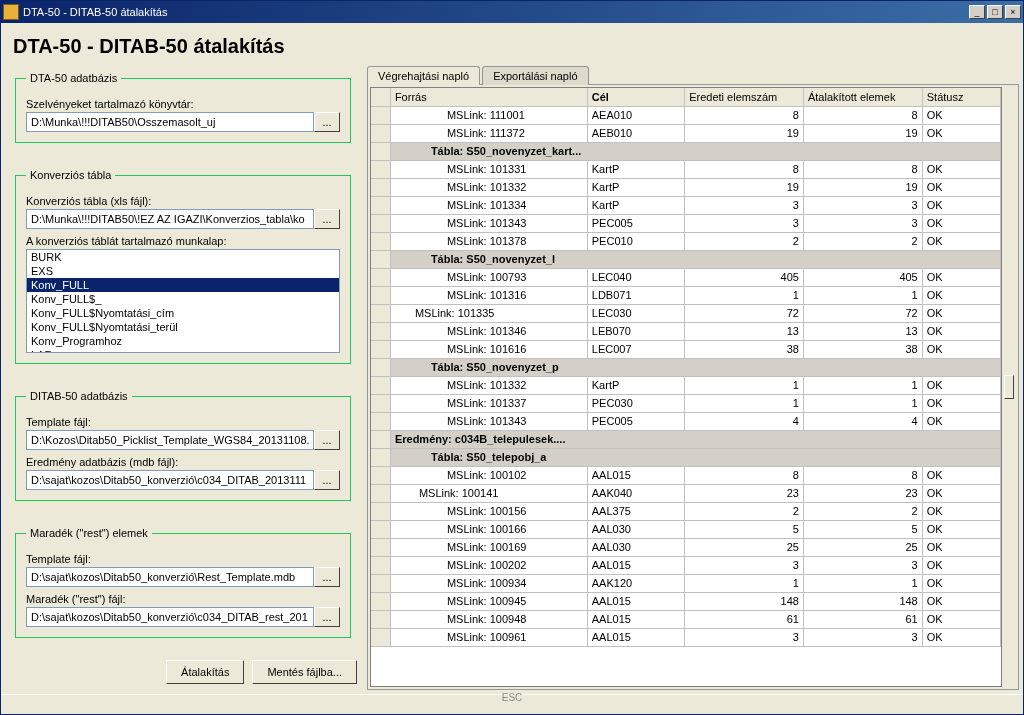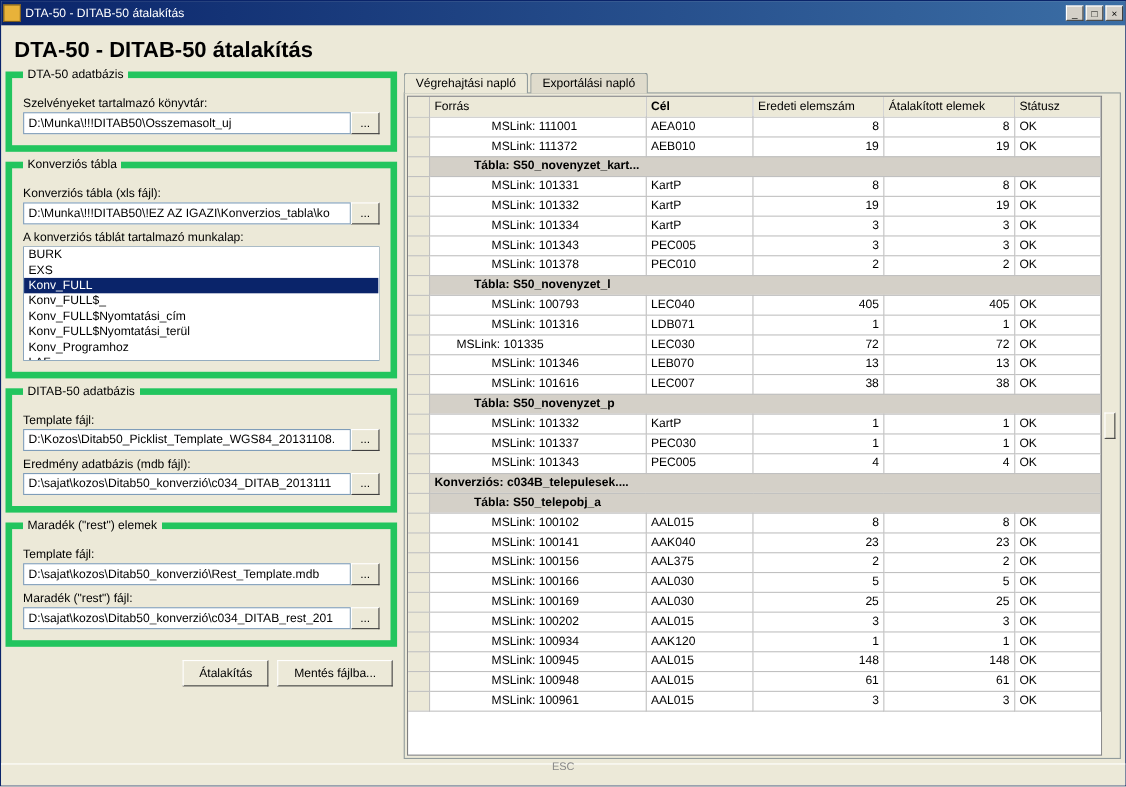--- a/index.html
+++ b/index.html
@@ -6,21 +6,21 @@
 *{box-sizing:border-box;}
 .window{width:1024px;height:715px;border:1px solid #0A246A;background:#ECE9D8;display:flex;flex-direction:column;overflow:hidden;}
 .titlebar{height:22px;background:linear-gradient(to bottom,#0A246A 0%,#A6CAF0 5%,#0A246A 5%,#0A246A 100%);background:linear-gradient(to right,#0A246A,#3B6EA5);color:#fff;display:flex;align-items:center;padding:0 2px;font-size:11px;}
 .titlebar .icon{width:16px;height:16px;margin-right:4px;background:#E8B23A;border:1px solid #7A5C1C;display:inline-block;}
 .titlebar .title{flex:1;}
 .titlebar .sysbtn{width:16px;height:14px;background:#D4D0C8;border:1px solid #fff;border-right-color:#404040;border-bottom-color:#404040;margin-left:2px;font-size:9px;line-height:12px;text-align:center;color:#000;}
 .client{flex:1;display:flex;flex-direction:column;padding:4px;gap:0;}
 h1.pagetitle{font-size:20px;font-weight:bold;margin:8px 8px 4px 8px;}
 .body{flex:1;display:flex;gap:6px;min-height:0;}
 .leftcol{width:356px;display:flex;flex-direction:column;gap:6px;}
-fieldset{border:6px solid #22c55e;padding:8px 10px 10px 10px;margin:0;}
+fieldset{border:1px solid #22c55e;padding:8px 10px 10px 10px;margin:10px;}
 fieldset legend{font-size:11px;padding:0 4px;}
 label.fld{display:block;margin:6px 0 2px 0;}
 .inputrow{display:flex;align-items:center;gap:0;}
 input.text{flex:1;height:20px;border:1px solid #7F9DB9;border-top-color:#7F9DB9;border-left-color:#7F9DB9;background:#fff;padding:2px 4px;font:inherit;}
 button.browse{width:26px;height:20px;border:1px solid #fff;border-right-color:#404040;border-bottom-color:#404040;background:#ECE9D8;font:inherit;}
 .listbox{border:1px solid #7F9DB9;background:#fff;height:104px;overflow-y:scroll;}
 .listbox .opt{padding:1px 4px;white-space:nowrap;}
 .listbox .opt.selected{background:#0A246A;color:#fff;}
 .bottombuttons{display:flex;justify-content:flex-end;gap:8px;padding:6px 4px 0 4px;}
 button.std{height:24px;padding:0 14px;border:1px solid #fff;border-right-color:#404040;border-bottom-color:#404040;background:#ECE9D8;font:inherit;}
@@ -274,37 +274,37 @@
                     <tr>
                       <td class="rowhdr"></td>
                       <td style="padding-left: 56px;">MSLink: 101343</td>
                       <td>PEC005</td>
                       <td class="num">4</td>
                       <td class="num">4</td>
                       <td>OK</td>
                     </tr>
                     <tr class="grouprow dbrow">
                       <td class="rowhdr"></td>
-                      <td class="grouplabel" colspan="5">Konverziós: c034B_telepulesek....</td>
+                      <td class="grouplabel" colspan="5">Eredmény: c034B_telepulesek....</td>
                     </tr>
                     <tr class="grouprow">
                       <td class="rowhdr"></td>
                       <td class="grouplabel" colspan="5">Tábla: S50_telepobj_a</td>
                     </tr>
                     <tr>
                       <td class="rowhdr"></td>
                       <td style="padding-left: 56px;">MSLink: 100102</td>
                       <td>AAL015</td>
                       <td class="num">8</td>
                       <td class="num">8</td>
                       <td>OK</td>
                     </tr>
                     <tr>
                       <td class="rowhdr"></td>
-                      <td style="padding-left: 56px;">MSLink: 100141</td>
+                      <td style="padding-left: 28px;">MSLink: 100141</td>
                       <td>AAK040</td>
                       <td class="num">23</td>
                       <td class="num">23</td>
                       <td>OK</td>
                     </tr>
                     <tr>
                       <td class="rowhdr"></td>
                       <td style="padding-left: 56px;">MSLink: 100156</td>
                       <td>AAL375</td>
                       <td class="num">2</td>

